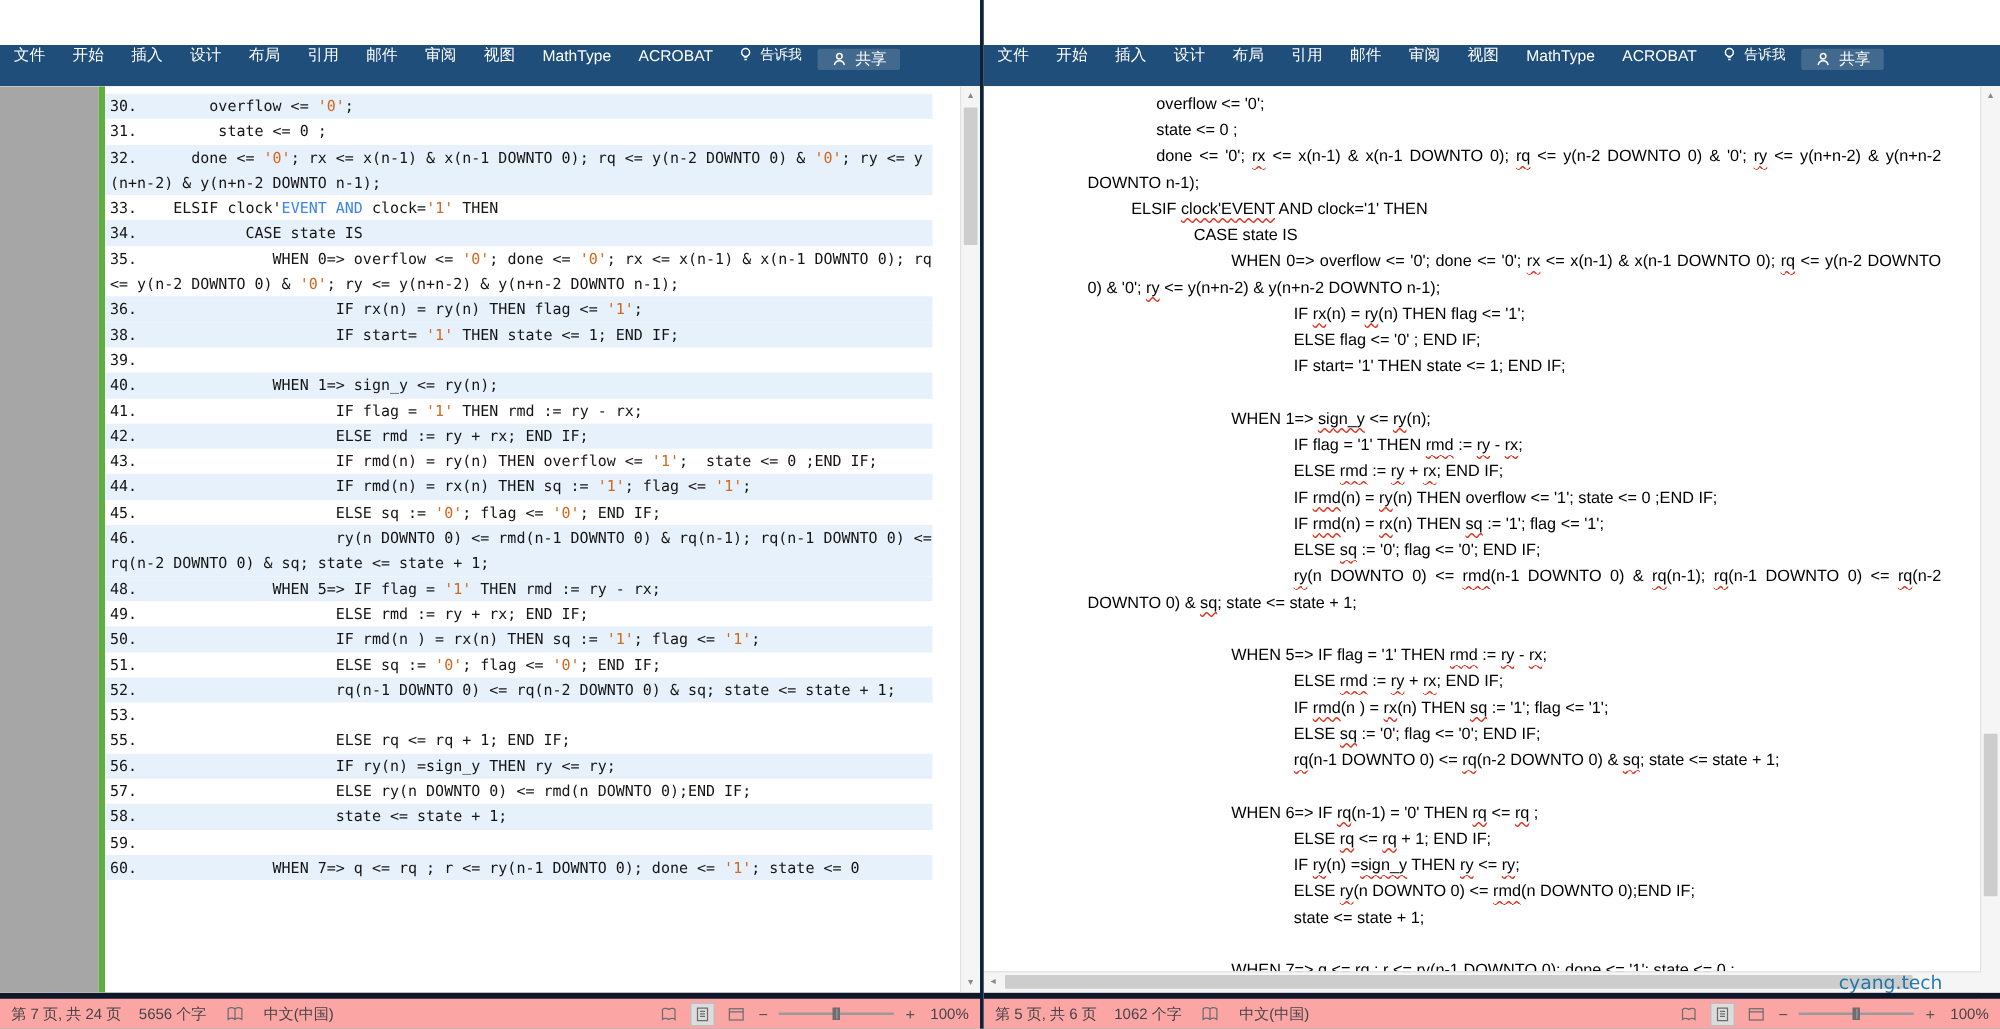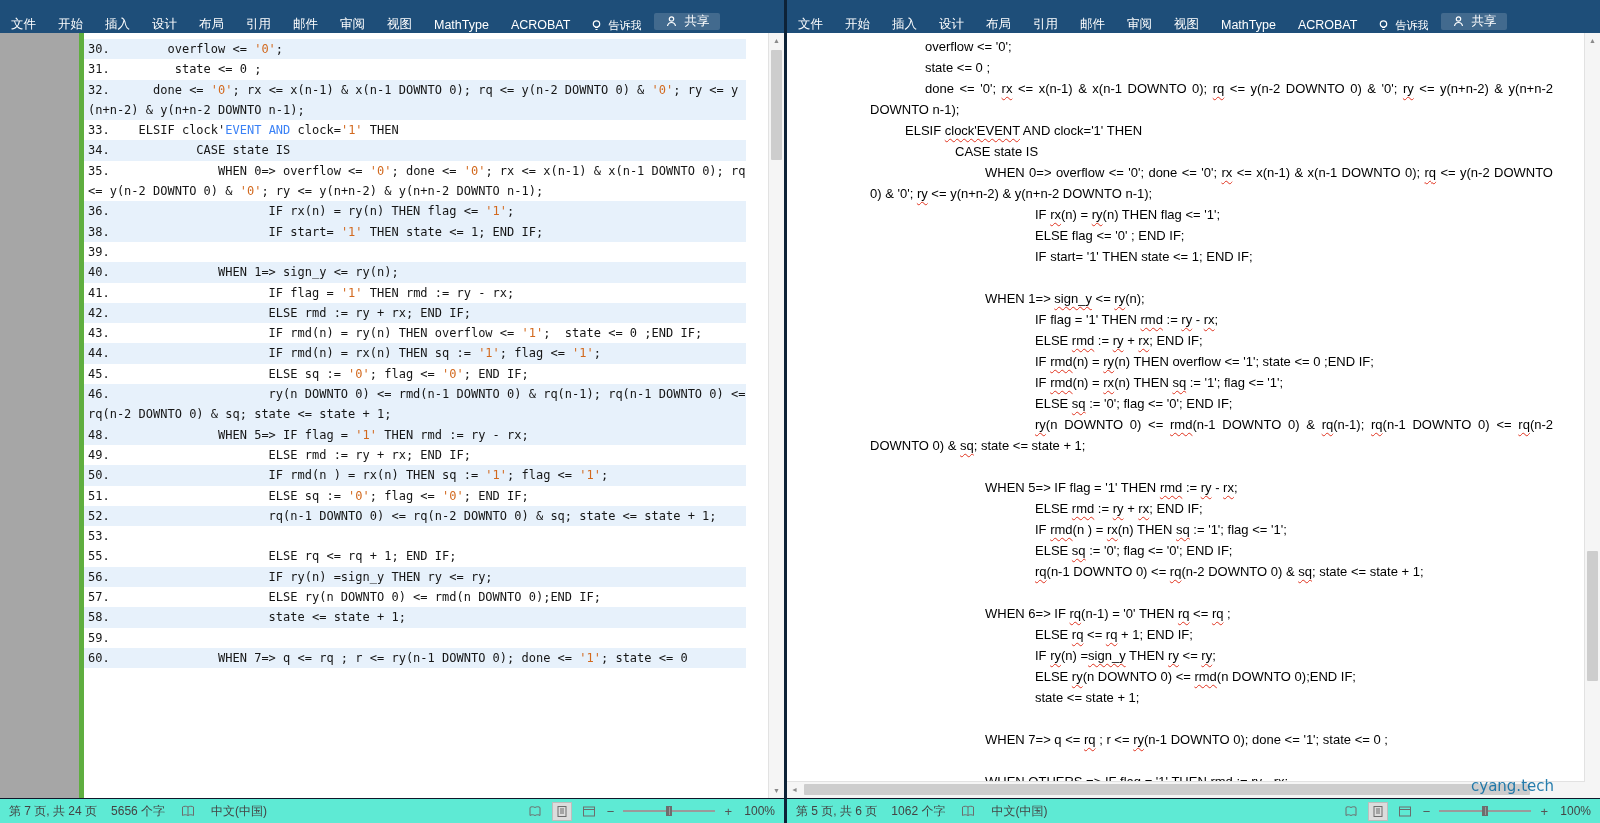--- a/index.html
+++ b/index.html
@@ -7,21 +7,21 @@
     width:1600px;height:823px;overflow:hidden;
     background:#0d2237;display:flex;
     font-family:"Liberation Sans",sans-serif;
     -webkit-font-smoothing:antialiased;
   }
   .window{position:relative;display:flex;flex-direction:column;background:#fff;overflow:hidden;height:823px;}
   .win-left{width:784px;}
   .win-right{width:813px;margin-left:3px;}
 
   
-  .ribbon{flex:0 0 33px;background:#1e4e79;display:flex;align-items:flex-end;color:#fff;overflow:hidden;}
+  .ribbon{flex:0 0 33px;background:#1e4e79;display:flex;align-items:flex-start;color:#fff;overflow:hidden;margin-top:36px;}
   .tabs{display:flex;align-items:stretch;}
   .tab{display:flex;align-items:center;padding:0 11px;font-size:12.5px;white-space:nowrap;cursor:default;}
   .tellme{display:flex;align-items:center;gap:5px;padding:0 9px;font-size:11px;white-space:nowrap;}
   .share{margin-left:auto;display:flex;align-items:center;gap:6px;padding:0 11px;margin:3px 4px;border-radius:2px;
          background:rgba(255,255,255,.16);font-size:12.5px;white-space:nowrap;}
   .ric{width:13px;height:13px;flex:0 0 13px;}
   .ric path,.ric circle,.ric rect{fill:none;stroke:#fff;stroke-width:1.2;}
 
   
   .doc{flex:1;position:relative;background:#fff;overflow:hidden;}
@@ -52,21 +52,21 @@
   .vthumb{position:absolute;left:2px;right:2px;background:#cdcdcd;border-radius:1px;}
   .lthumb{top:17px;height:110px;}
   .rthumb{top:518px;height:130px;}
   .hscroll{position:absolute;left:0;right:15px;bottom:0;height:16px;background:#f5f5f5;border-top:1px solid #e2e2e2;}
   .harrow{position:absolute;left:0;top:0;width:15px;height:15px;display:flex;align-items:center;justify-content:center;
           font-size:7px;color:#8a8a8a;}
   .hthumb{position:absolute;left:17px;right:55px;top:2px;height:11px;background:#cdcdcd;border-radius:1px;}
   .corner{position:absolute;right:0;bottom:0;width:15px;height:16px;background:#f5f5f5;}
 
   
-  .statusbar{flex:0 0 24px;background:#5eead4;border-top:1px solid #0f172a;display:flex;align-items:center;
+  .statusbar{flex:0 0 24px;background:#fca5a5;border-top:5px solid #0f172a;display:flex;align-items:center;
     font-size:12px;color:#444;padding:0 9px;gap:14px;white-space:nowrap;}
   .sb-right{margin-left:auto;display:flex;align-items:center;gap:9px;}
   .vic{width:14px;height:13px;}
   .vic path,.vic rect,.vic circle,.vic line{fill:none;stroke:#6d6d6d;stroke-width:1;}
   .viewbtn{padding:2px;display:flex;align-items:center;}
   .viewbtn.sel{background:#dcdcdc;outline:1px solid #bdbdbd;}
   .zoomglyph{font-size:13px;color:#555;cursor:default;}
   .zoom-track{width:92px;height:2px;background:#9a9a9a;position:relative;}
   .zoom-track::after{content:"";position:absolute;left:50%;top:-3px;width:1px;height:8px;background:#9a9a9a;}
   .zoom-thumb{position:absolute;left:50%;top:-4px;width:6px;height:10px;margin-left:-3px;background:#6d6d6d;}

